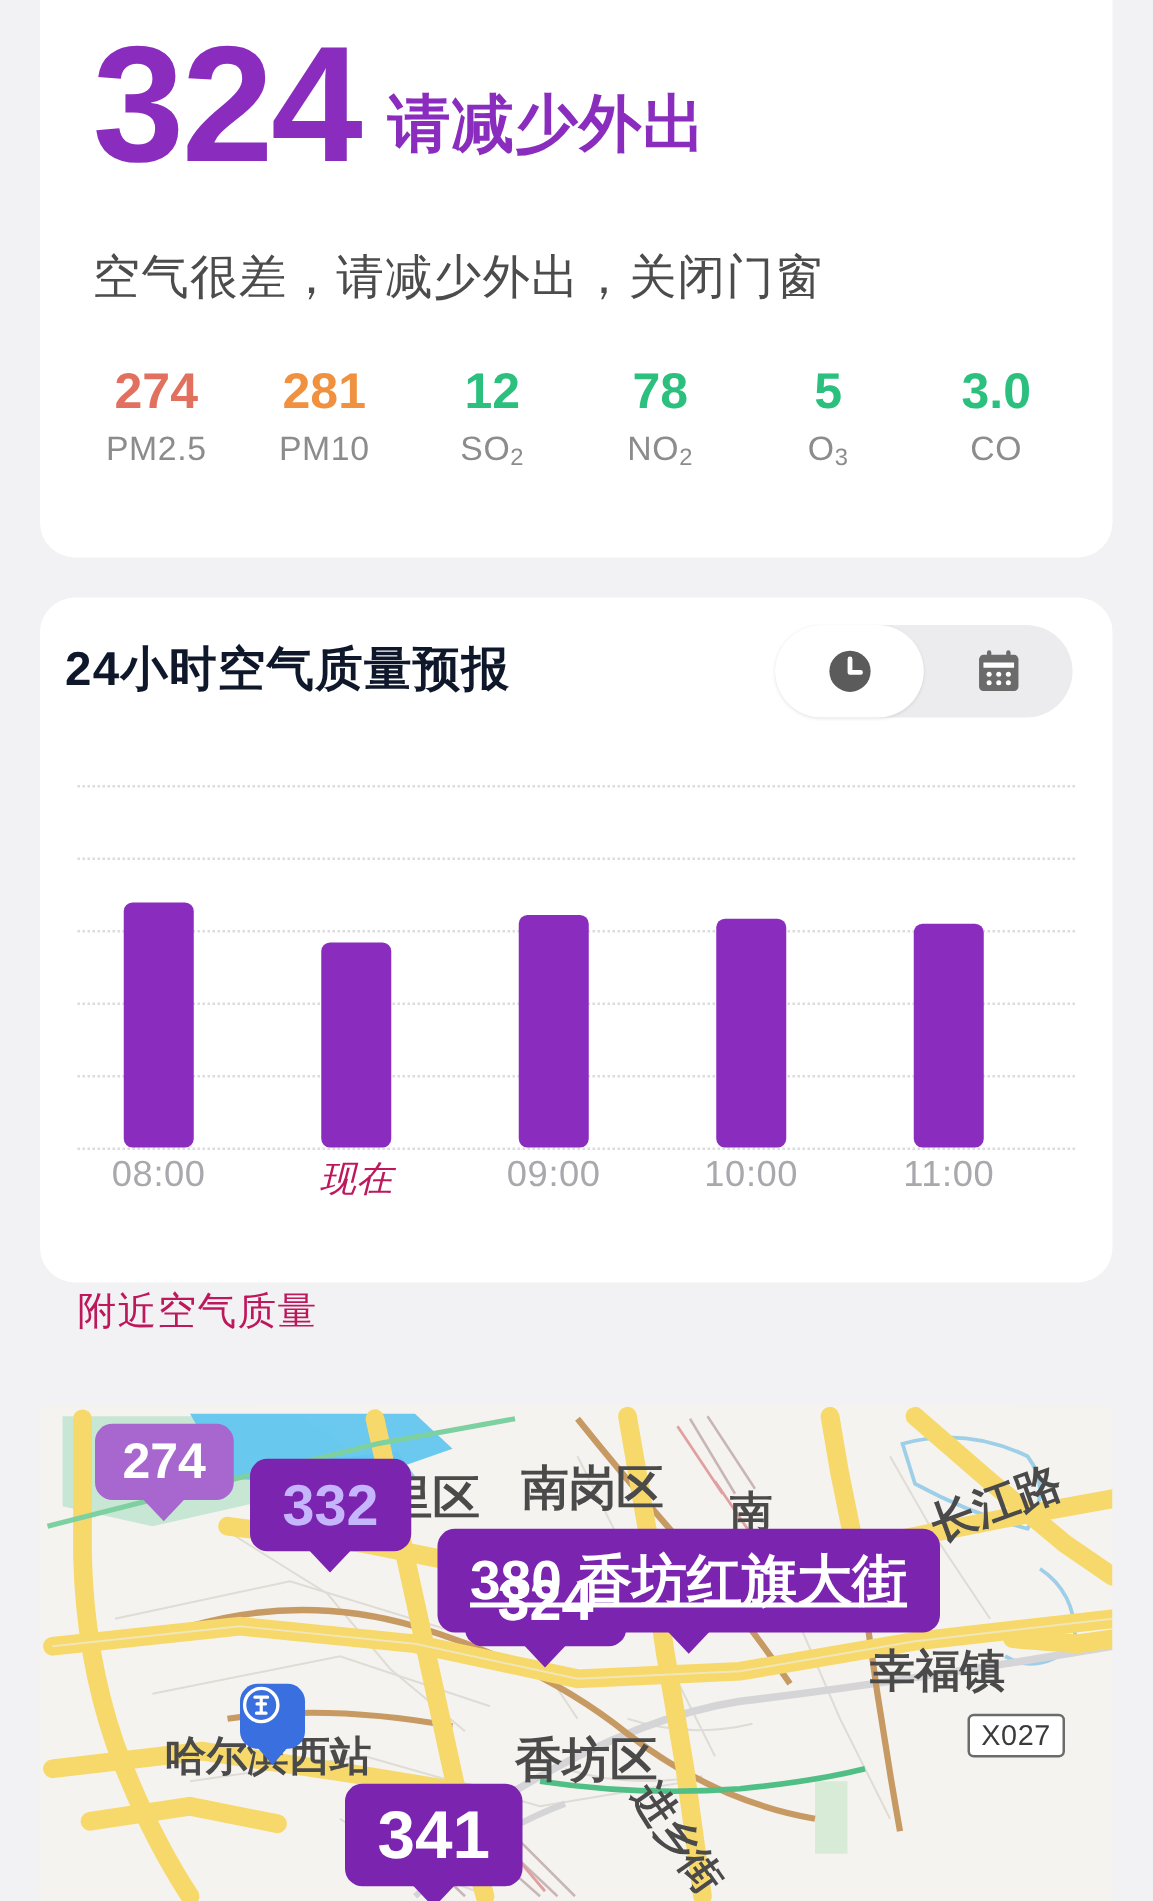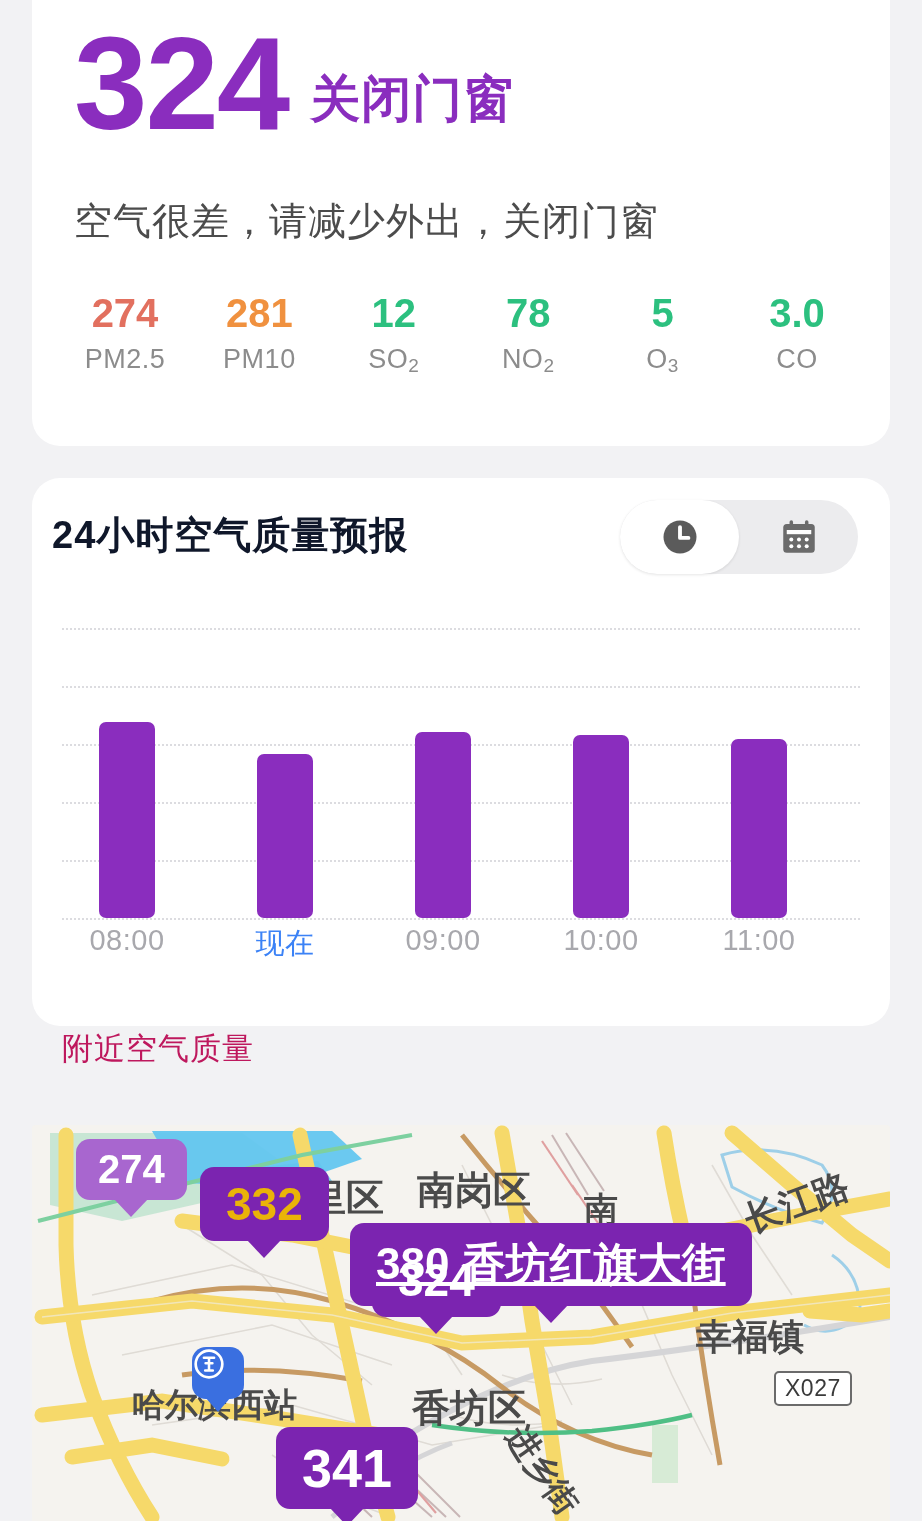--- a/index.html
+++ b/index.html
@@ -69,21 +69,21 @@
   .bar {
     position:absolute; width:56px; border-radius:7px; background:#8a2dbe;
   }
   .xlabels {
     position:absolute; left:0; top:296px; width:858px; height:44px;
   }
   .xlab {
     position:absolute; width:130px; text-align:center;
     font-size:29px; color:#a8a8ad; letter-spacing:.5px;
   }
-  .xlab.now { color:#3b82f6; }
+  .xlab.now { color:#be185d;font-style:italic; }
 
   
   .nearby-title {
     position:absolute; left:62px; top:1028px;
     font-size:31px; color:#be185d; letter-spacing:1px;
   }
   .map {
     position:absolute; left:32px; top:1125px; width:858px; height:396px;
     overflow:hidden; background:#f4f2ee; border-radius:4px 4px 0 0;
   }
@@ -119,21 +119,21 @@
   }
 </style>
 </head>
 <body>
 
 <div class="page">
 
   <div class="card-aqi">
     <div class="aqi-row">
       <div class="aqi-value">324</div>
-      <div class="aqi-level">关闭门窗</div>
+      <div class="aqi-level">请减少外出</div>
     </div>
     <div class="advisory">空气很差，请减少外出，关闭门窗</div>
     <div class="pollutants" id="pollutants">
         <div class="poll">
           <div class="poll-val" style="color: rgb(226, 112, 95);">274</div>
           <div class="poll-name">PM2.5</div>
         </div>
         <div class="poll">
           <div class="poll-val" style="color: rgb(240, 145, 63);">281</div>
           <div class="poll-name">PM10</div>
@@ -304,21 +304,21 @@
           <path d="M8.4 7.6h7.2M12 7.6v9M9.3 16.6h5.4M9.6 11.4h4.8" stroke="#ffffff" stroke-width="1.8" stroke-linecap="round"></path>
         </svg>
       </span>
     </div>
 
     <div id="map-markers">
         <div class="mk" style="left: 44px; top: 14px; background: rgb(168, 102, 207); color: rgb(168, 102, 207); font-size: 40px; padding: 8px 22px;">
           <span class="mk-inner" style="color: rgb(255, 255, 255);">274</span>
         </div>
         <div class="mk" style="left: 168px; top: 42px; background: rgb(123, 36, 176); color: rgb(123, 36, 176); font-size: 46px; padding: 10px 26px;">
-          <span class="mk-inner" style="color: #eab308;">332</span>
+          <span class="mk-inner" style="color: #c4b5fd;">332</span>
         </div>
         <div class="mk" style="left: 340px; top: 118px; background: rgb(123, 36, 176); color: rgb(123, 36, 176); font-size: 46px; padding: 10px 26px;">
           <span class="mk-inner" style="color: rgb(255, 255, 255);">324</span>
         </div>
         <div class="mk" style="left: 318px; top: 98px; background: rgb(123, 36, 176); color: rgb(123, 36, 176); font-size: 44px; padding: 12px 26px;">
           <span class="mk-inner" style="color: rgb(255, 255, 255); text-decoration: underline;">380 香坊红旗大街</span>
         </div>
         <div class="mk" style="left: 244px; top: 302px; background: rgb(123, 36, 176); color: rgb(123, 36, 176); font-size: 54px; padding: 10px 26px;">
           <span class="mk-inner" style="color: rgb(255, 255, 255);">341</span>
         </div>

